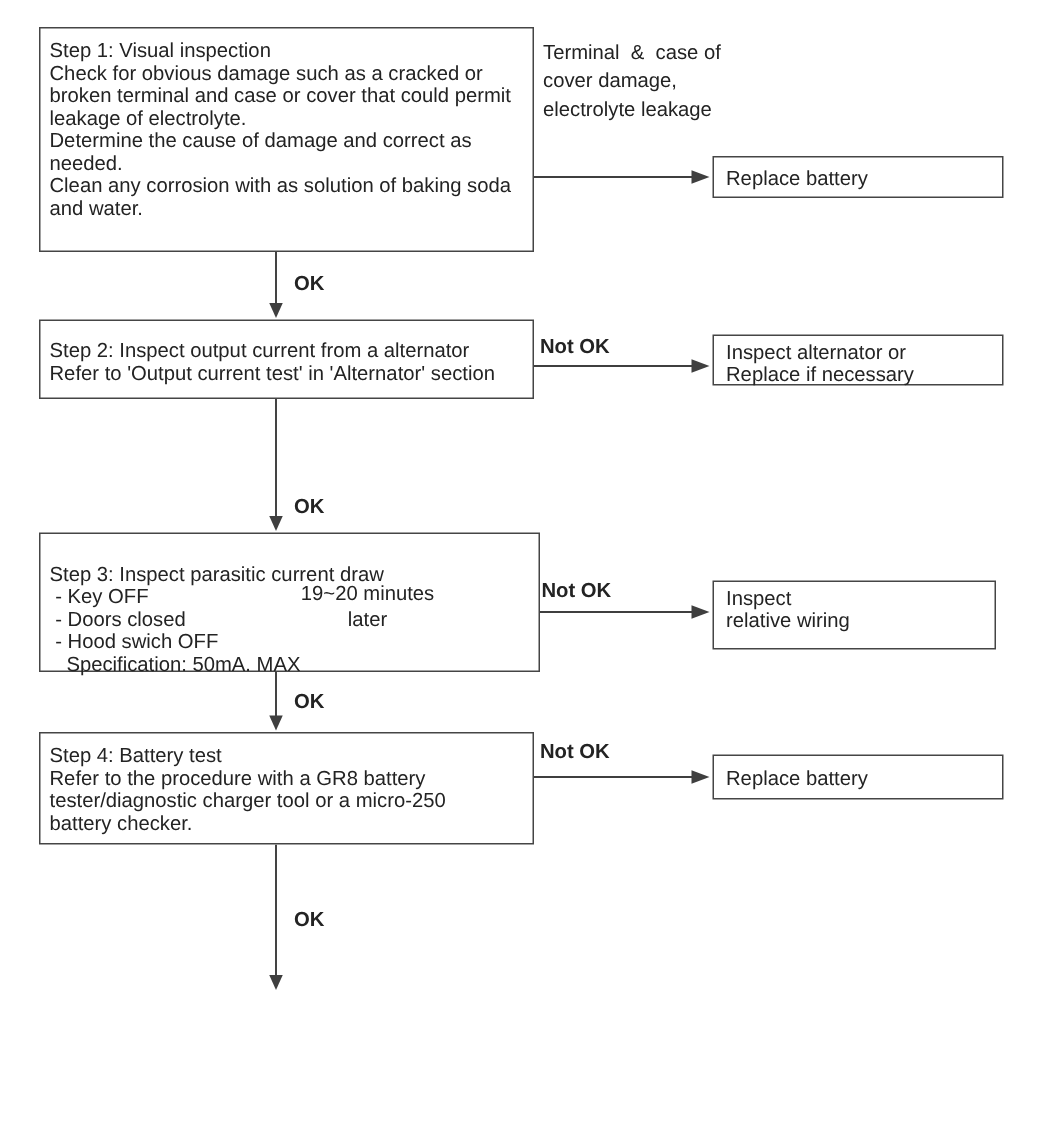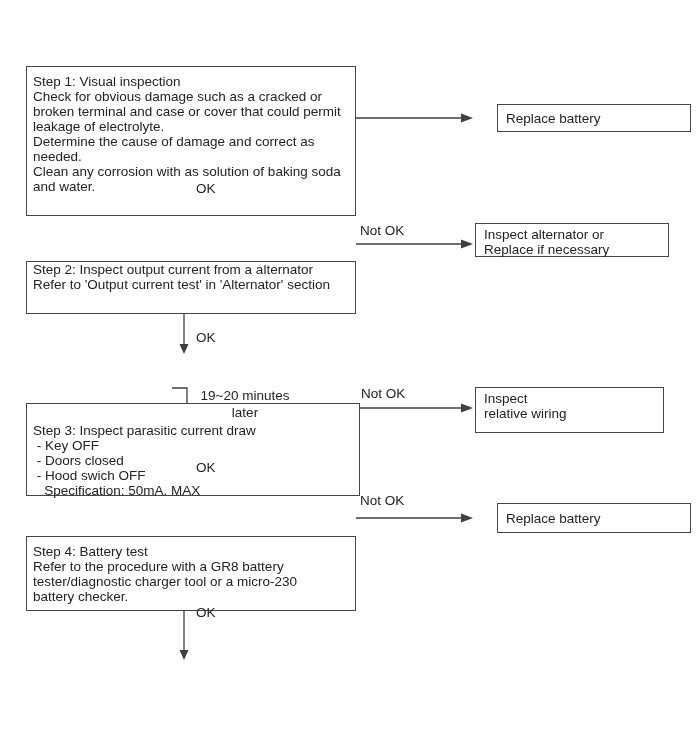--- a/index.html
+++ b/index.html
@@ -6,24 +6,24 @@
   #canvas{
     position:relative;width:700px;height:753px;background:#ffffff;
     font-family:"Liberation Sans","DejaVu Sans",sans-serif;
     color:#232323;font-size:13.5px;overflow:hidden;
   }
   .txt{white-space:pre-wrap;line-height:15px;}
   .box{
     position:absolute;box-sizing:border-box;
     border:1.4px solid #454545;background:#ffffff;
   }
-  .stepbox{padding:7px 5px 0 6px;margin-top:48px;}
+  .stepbox{padding:7px 5px 0 6px;}
   .outbox{padding:3px 4px 0 8px;}
-  .outbox.vcenter{display:flex;align-items:center;padding-top:0;margin-left:22px;}
-  .label{position:absolute;line-height:15px;white-space:pre;}
+  .outbox.vcenter{display:flex;align-items:center;padding-top:0;}
+  .label{position:absolute;line-height:15px;white-space:pre;font-weight:bold;}
   .annot{position:absolute;line-height:19px;white-space:pre-wrap;}
   .waitnote{position:absolute;line-height:17px;text-align:center;white-space:pre-wrap;}
   .finalbox{display:flex;align-items:center;justify-content:center;padding:0;}
   #connectors{position:absolute;left:0;top:0;pointer-events:none;}
 </style>
 </head>
 <body>
 
 <div id="canvas">
 
@@ -58,40 +58,43 @@
     <div class="txt">Step 1: Visual inspection
 Check for obvious damage such as a cracked or
 broken terminal and case or cover that could permit
 leakage of electrolyte.
 Determine the cause of damage and correct as
 needed.
 Clean any corrosion with as solution of baking soda
 and water.</div>
   </div>
 
-  <div class="box stepbox" style="left:26px;top:213px;width:330px;height:53px;padding-top:0;">
+  <div class="box stepbox" style="left:26px;top:213px;width:330px;height:53px;padding-top:12px;">
     <div class="txt">Step 2: Inspect output current from a alternator
 Refer to 'Output current test' in 'Alternator' section</div>
   </div>
 
   <div class="box stepbox" style="left:26px;top:355px;width:334px;height:93px;padding-top:19px;">
     <div class="txt">Step 3: Inspect parasitic current draw
  - Key OFF
  - Doors closed
  - Hood swich OFF
    Specification: 50mA. MAX</div>
   </div>
 
   <div class="box stepbox" style="left:26px;top:488px;width:330px;height:75px;">
     <div class="txt">Step 4: Battery test
 Refer to the procedure with a GR8 battery
-tester/diagnostic charger tool or a micro-230
+tester/diagnostic charger tool or a micro-250
 battery checker.</div>
   </div>
 
+  <div class="annot" style="left:362px;top:25px;width:130px;">Terminal  &amp;  case of
+cover damage,
+electrolyte leakage</div>
 
   <div class="waitnote" style="left:198px;top:387px;width:94px;">19~20 minutes
 later</div>
 
   <div class="label" style="left:196px;top:181px;">OK</div>
   <div class="label" style="left:196px;top:330px;">OK</div>
   <div class="label" style="left:196px;top:460px;">OK</div>
   <div class="label" style="left:196px;top:605px;">OK</div>
 
   <div class="label" style="left:360px;top:223px;">Not OK</div>

